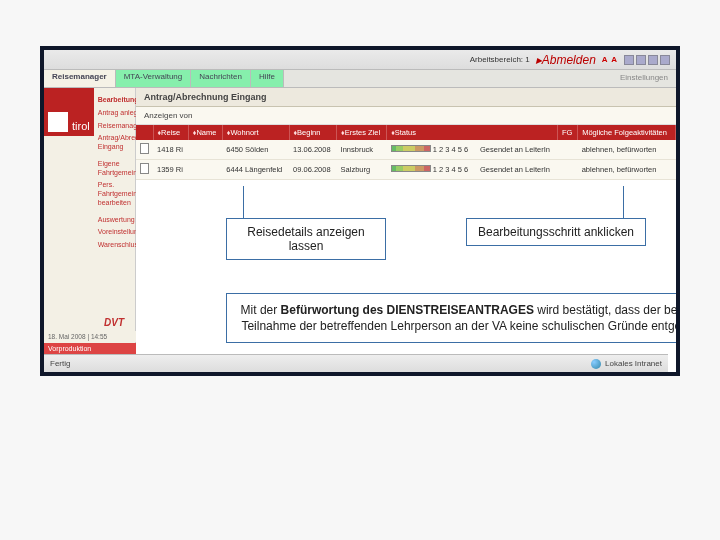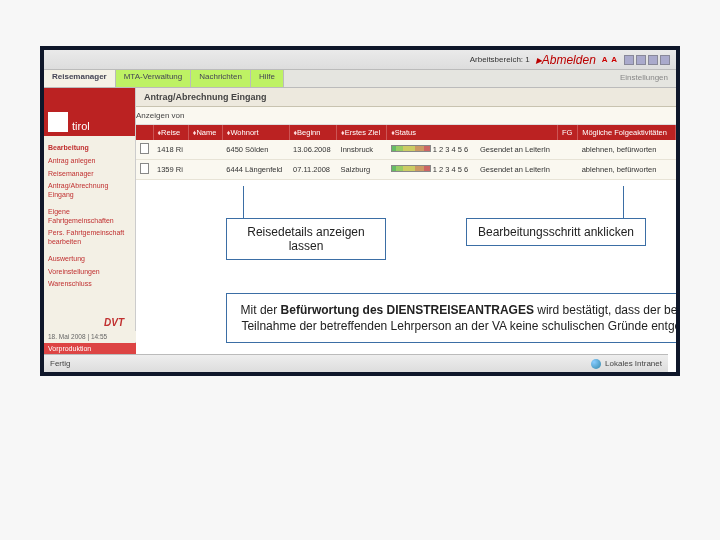--- a/index.html
+++ b/index.html
@@ -47,35 +47,34 @@
     height: 18px;
     background: #e5e5e0;
     border-bottom: 1px solid #bbb;
     display: flex;
     font-size: 8px;
   }
   .tab {
     padding: 3px 8px;
     border-right: 1px solid #bbb;
     color: #445;
-    background: #bef264;
+    background: #86efac;
     line-height: 1;
   }
   .tab.active { background: #f5f2e6; font-weight: bold; }
   .tab-right { margin-left: auto; color: #888; padding: 3px 8px; }
   .browser-body {
     display: flex;
     height: calc(100% - 56px);
   }
   .sidebar {
     width: 92px;
     background: #f3f0e5;
     border-right: 1px solid #ccc;
     display: flex;
-    flex-direction: column;
   }
   .logo-box {
     height: 48px;
     background: #b22;
     color: #fff;
     display: flex;
     align-items: flex-end;
     padding: 4px;
     font-size: 11px;
   }
@@ -99,21 +98,21 @@
   }
   .main-heading {
     background: #ede9de;
     border-bottom: 1px solid #c8c3b0;
     padding: 4px 8px;
     font-size: 9px;
     color: #444;
     font-weight: bold;
   }
   .filter-bar {
-    padding: 4px 0;
+    padding: 4px 8px;
     font-size: 8px;
     color: #444;
     display: flex;
     align-items: center;
     gap: 4px;
     background: #faf8f0;
     border-bottom: 1px solid #ddd;
   }
   .filter-bar select {
     font-size: 8px;
@@ -314,21 +313,21 @@
               <td><span class="status-bar"></span> <span>1 2 3 4 5 6</span></td>
               <td>Gesendet an LeiterIn</td>
               <td></td>
               <td class="action-link">ablehnen, befürworten</td>
             </tr>
             <tr>
               <td class="iconcell"><span class="doc-icon"></span></td>
               <td>1359 Ri</td>
               <td></td>
               <td>6444 Längenfeld</td>
-              <td>07.11.2008</td>
+              <td>09.06.2008</td>
               <td>Salzburg</td>
               <td><span class="status-bar"></span> <span>1 2 3 4 5 6</span></td>
               <td>Gesendet an LeiterIn</td>
               <td></td>
               <td class="action-link">ablehnen, befürworten</td>
             </tr>
           </tbody>
         </table>
 
         <div class="callout-line line1"></div>

